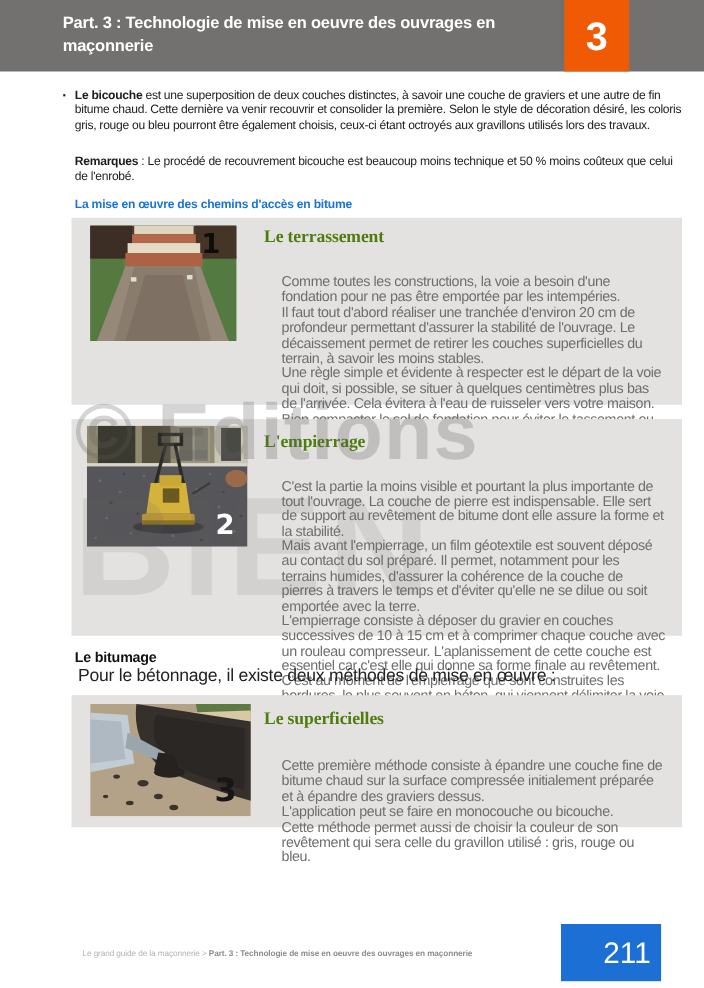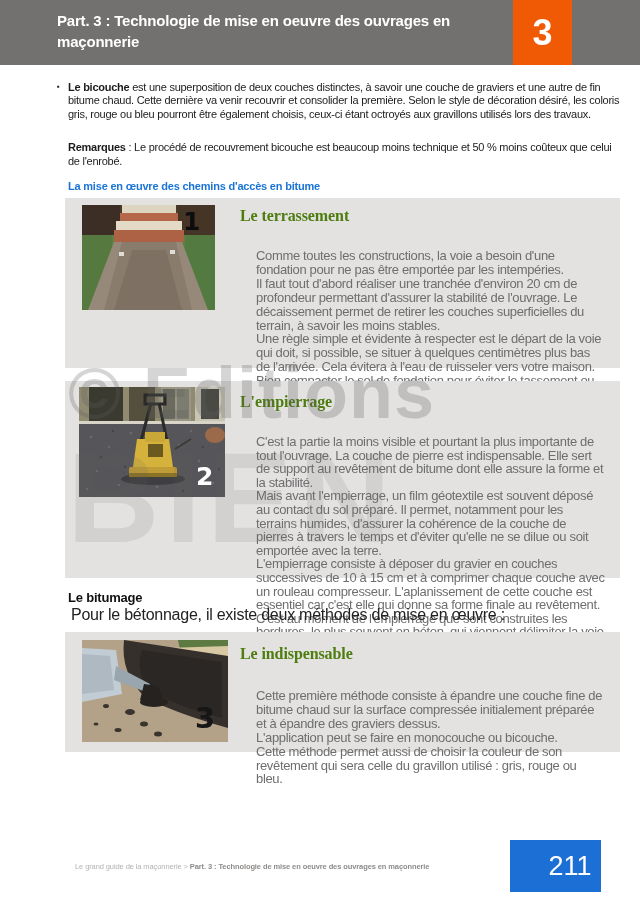--- a/index.html
+++ b/index.html
@@ -183,21 +183,21 @@
       <ellipse cx="76" cy="94" rx="4" ry="2.5"></ellipse>
         <ellipse cx="14" cy="84" rx="2.5" ry="1.6"></ellipse>
     </g>
     <polygon points="0,8 34,10 40,54 0,62" fill="#c2ccd4"></polygon>
     <polygon points="0,14 28,16 32,50 0,54" fill="#aeb9c2"></polygon>
     <polygon points="34,26 68,44 64,52 32,40" fill="#9aa6ae"></polygon>
     <polygon points="62,44 76,46 82,62 58,60" fill="#26221f"></polygon>
     <ellipse cx="72" cy="62" rx="14" ry="5" fill="#26221f"></ellipse>
   </svg>
   <div class="step-num">3</div>
-  <div class="step-title">Le indispensable</div>
+  <div class="step-title">Le superficielles</div>
   <div class="step-text">Cette première méthode consiste à épandre une couche fine de bitume chaud sur la surface compressée initialement préparée et à épandre des graviers dessus.
 L'application peut se faire en monocouche ou bicouche.
  Cette méthode permet aussi de choisir la couleur de son revêtement qui sera celle du gravillon utilisé : gris, rouge ou bleu.</div>
 </div>
 
 <div class="watermark wm1">© Editions</div>
 <div class="watermark wm2">BIEN</div>
 
 <div class="footer-breadcrumb">
   <span>Le grand guide de la maçonnerie &gt; </span><b>Part. 3 : Technologie de mise en oeuvre des ouvrages en maçonnerie</b>

